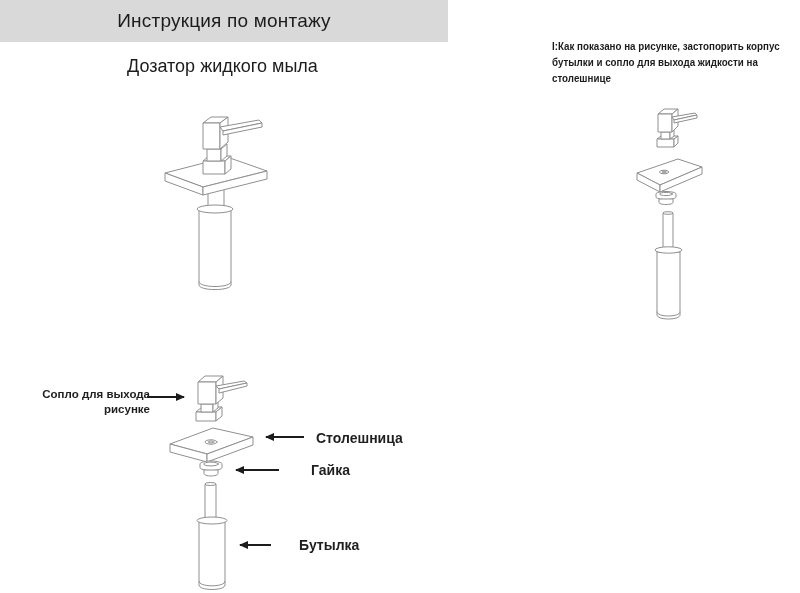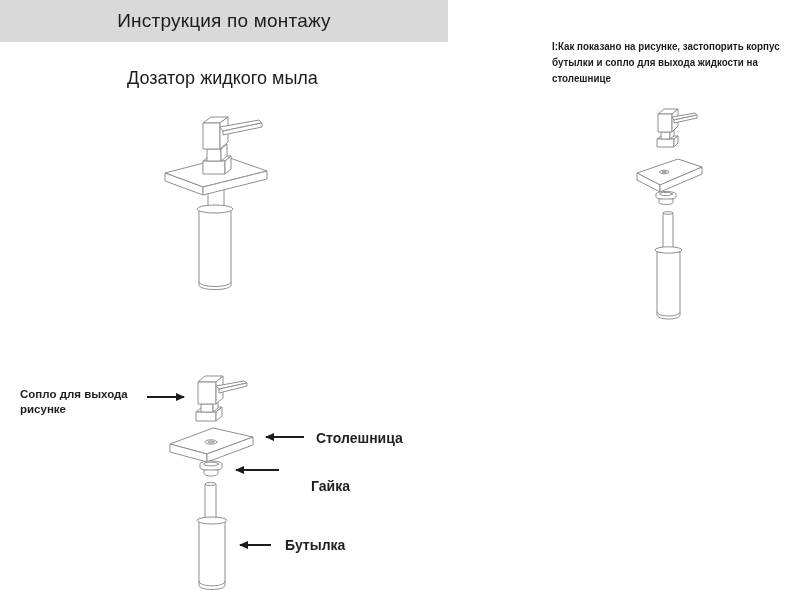--- a/index.html
+++ b/index.html
@@ -1,27 +1,27 @@
 <!DOCTYPE html>
 <html><head>
 <meta charset="utf-8">
 <style>
   html,body{margin:0;padding:0;background:#ffffff;}
   .page{position:relative;width:800px;height:592px;background:#ffffff;overflow:hidden;
         font-family:"Liberation Sans",sans-serif;color:#1c1c1c;}
   .header-bar{position:absolute;left:0;top:0;width:448px;height:42px;background:#d9d9d9;
         display:flex;align-items:center;justify-content:center;}
   .title{font-size:19px;letter-spacing:.2px;color:#1c1c1c;}
-  .subtitle{position:absolute;left:127px;top:56px;font-size:18px;color:#1c1c1c;margin-top:12px;}
+  .subtitle{position:absolute;left:127px;top:56px;font-size:18px;color:#1c1c1c;}
   .instr{position:absolute;left:552px;top:38px;font-size:11.5px;font-weight:bold;
         line-height:16px;transform:scaleX(.85);transform-origin:0 0;}
   .instr div{white-space:nowrap;}
   .fig{position:absolute;}
   .dlabel{position:absolute;font-size:14px;font-weight:600;color:#1f1f1f;white-space:nowrap;}
-  .nozzle{left:20px;top:387px;width:108px;text-align:left;line-height:15px;font-size:11.5px;}
+  .nozzle{left:42px;top:387px;width:108px;text-align:right;line-height:15px;font-size:11.5px;}
   .nozzle div{white-space:nowrap;}
   .ln{fill:#ffffff;stroke:#8f8f8f;stroke-width:1;stroke-linejoin:round;}
   .lnf{fill:none;stroke:#8f8f8f;stroke-width:1;stroke-linejoin:round;stroke-linecap:round;}
   .arr{stroke:#1c1c1c;stroke-width:2;fill:none;}
 </style>
 </head>
 <body>
 
 <div class="page">
 
@@ -138,16 +138,16 @@
     <line class="arr" x1="264" y1="65" x2="226" y2="65" marker-end="url(#ah)"></line>
     <line class="arr" x1="239" y1="98" x2="196" y2="98" marker-end="url(#ah)"></line>
     <line class="arr" x1="231" y1="173" x2="200" y2="173" marker-end="url(#ah)"></line>
   </svg>
 
   <div class="dlabel nozzle">
     <div>Сопло для выхода</div>
     <div>рисунке</div>
   </div>
   <div class="dlabel" style="left:316px;top:430px">Столешница</div>
-  <div class="dlabel" style="left:311px;top:478px">Гайка</div>
-  <div class="dlabel" style="left:285px;top:537px">Бутылка</div>
+  <div class="dlabel" style="left:311px;top:462px">Гайка</div>
+  <div class="dlabel" style="left:299px;top:537px">Бутылка</div>
 
 </div>
 
 </body></html>

